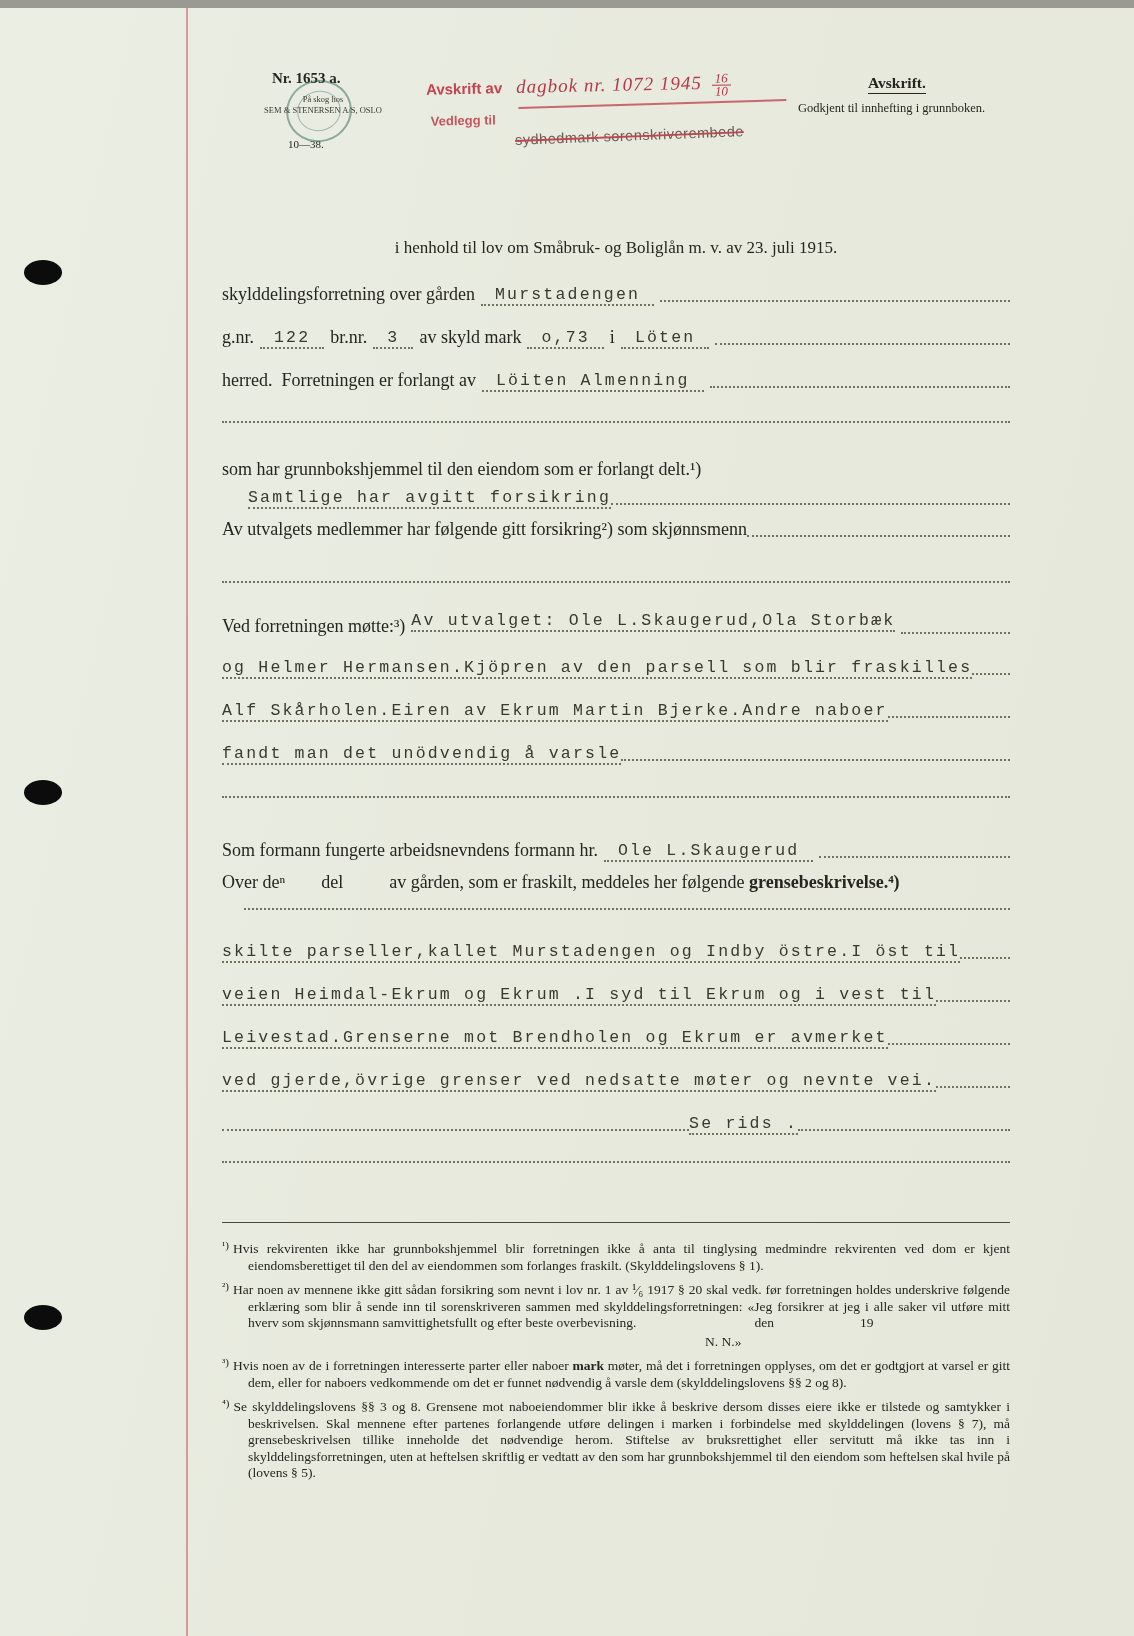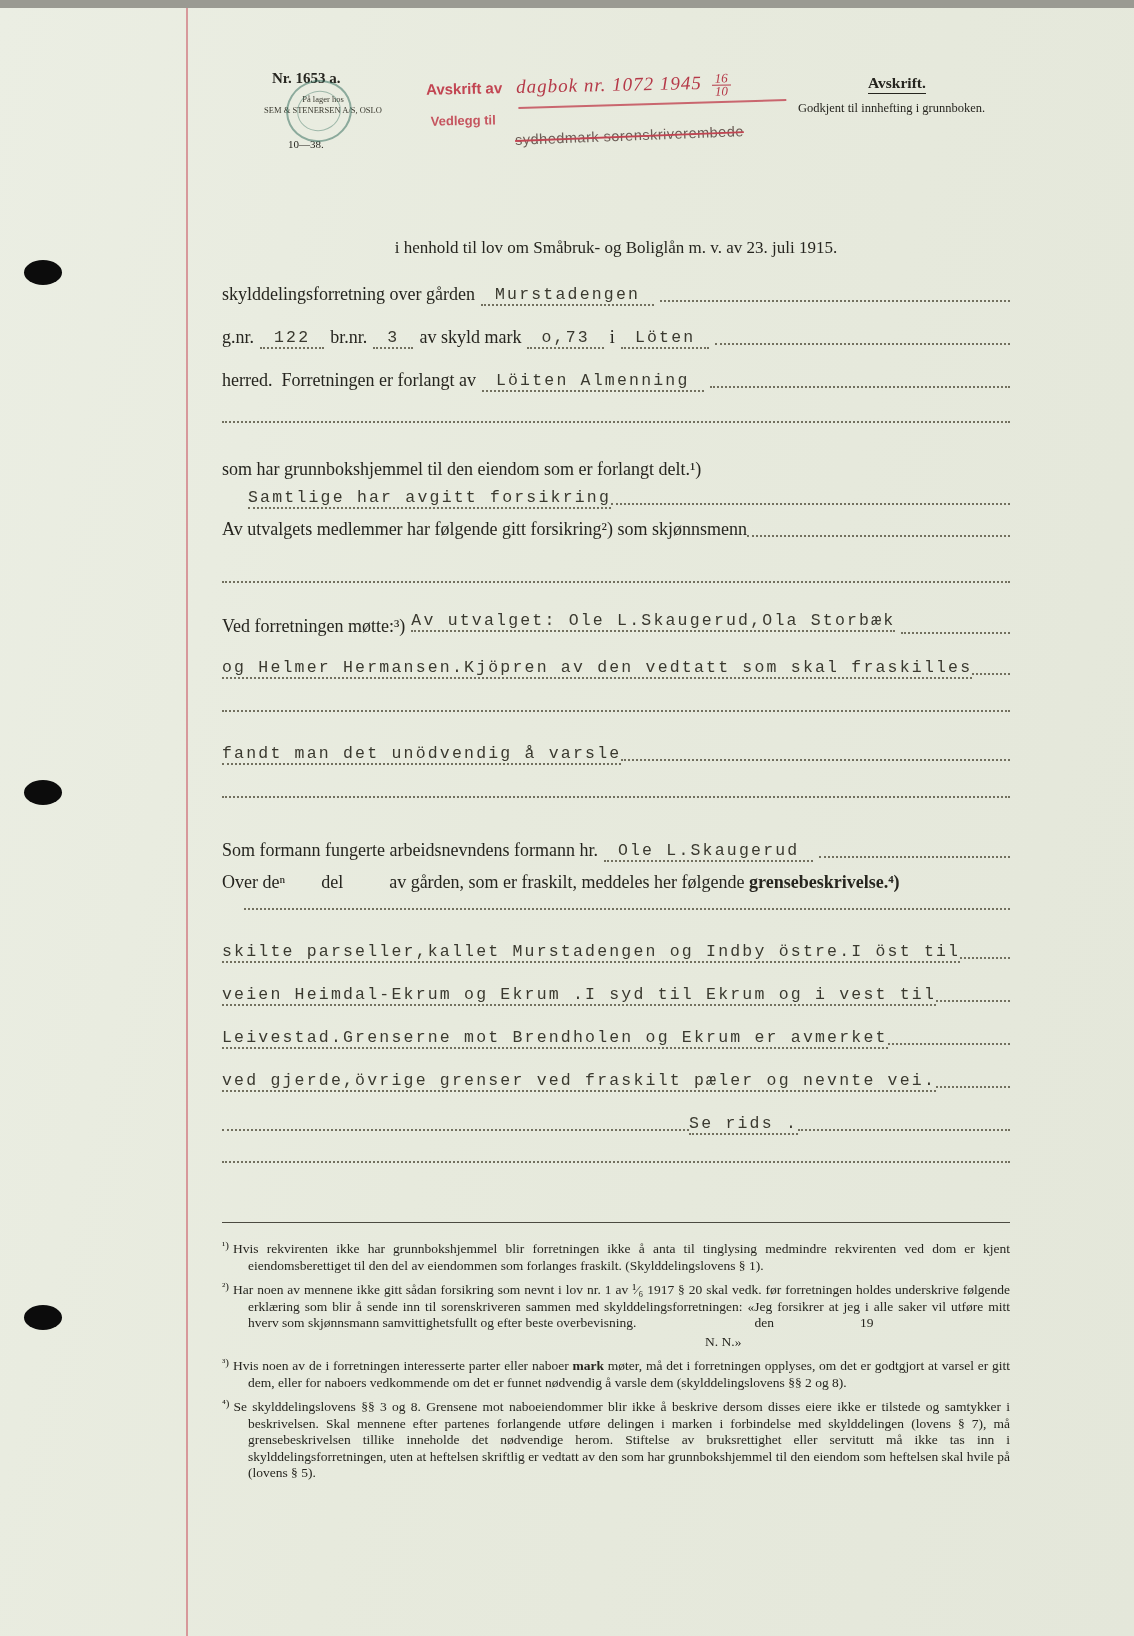--- a/index.html
+++ b/index.html
@@ -72,21 +72,21 @@
 <body>
 
 <div class="page">
   <div class="margin-line"></div>
   <div class="hole hole1"></div>
   <div class="hole hole2"></div>
   <div class="hole hole3"></div>
 
   <div class="form-number">Nr. 1653 a.</div>
   <div class="printer-info">
-    <div>På lager hos</div>
+    <div>På skog hos</div>
     <div>SEM &amp; STENERSEN A/S, OSLO</div>
   </div>
   <div class="print-code">10—38.</div>
   <div class="stamp">
       <div class="inner"></div>
     </div>
 
   <div class="red-group">
     <span class="red-stamp-top">Avskrift av</span><span class="red-hand">dagbok nr. 1072 1945</span><span class="red-frac"><span class="num">16</span><span class="den">10</span></span>
     <div class="red-underline"></div>
@@ -149,25 +149,26 @@
         <span class="fill"></span>
       </div>
 
     <div class="fline">
       <span class="printed">Ved forretningen møtte:³)</span>
         <span class="typed blank raised sp6">Av utvalget: Ole L.Skaugerud,Ola Storbæk</span>
         <span class="fill"></span>
     </div>
 
     <div class="fline">
-      <span class="typed blank">og Helmer Hermansen.Kjöpren av den vedtatt som skal fraskilles</span>
-        <span class="fill"></span>
-    </div>
-
-    <div class="fline">
+      <span class="typed blank">og Helmer Hermansen.Kjöpren av den parsell som blir fraskilles</span>
+        <span class="fill"></span>
+    </div>
+
+    <div class="fline">
+      <span class="typed blank">Alf Skårholen.Eiren av Ekrum Martin Bjerke.Andre naboer</span>
         <span class="fill"></span>
     </div>
 
     <div class="fline">
       <span class="typed blank">fandt man det unödvendig å varsle</span>
         <span class="fill"></span>
     </div>
 
     <div class="fline mb28">
         <span class="fill"></span>
@@ -198,21 +199,21 @@
     </div>
     <div class="fline">
       <span class="typed blank">veien Heimdal-Ekrum og Ekrum .I syd til Ekrum og i vest til</span>
         <span class="fill"></span>
     </div>
     <div class="fline">
       <span class="typed blank">Leivestad.Grenserne mot Brendholen og Ekrum er avmerket</span>
         <span class="fill"></span>
     </div>
     <div class="fline">
-      <span class="typed blank">ved gjerde,övrige grenser ved fraskilt pæler og nevnte vei.</span>
+      <span class="typed blank">ved gjerde,övrige grenser ved nedsatte møter og nevnte vei.</span>
         <span class="fill"></span>
     </div>
     <div class="fline mb14">
       <span class="fill"></span>
         <span class="typed blank">Se rids .</span>
         <span class="fill-right"></span>
     </div>
 
     <div class="fline">
         <span class="fill"></span>

